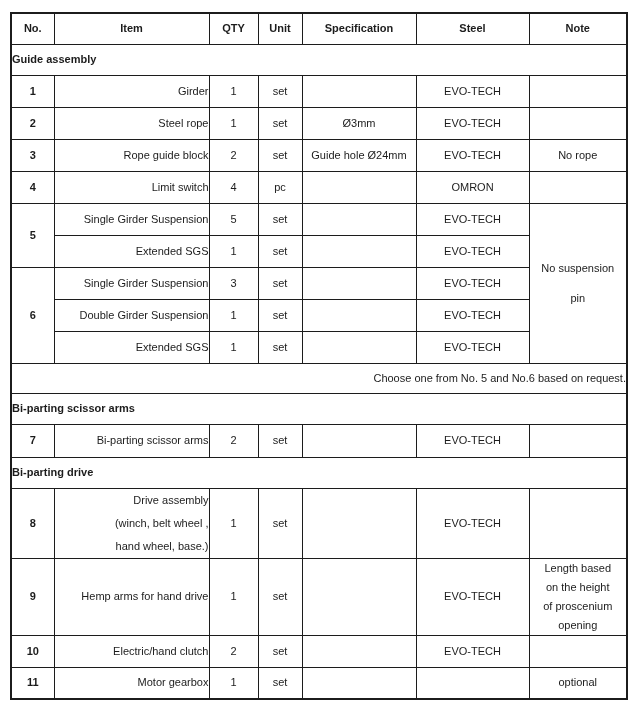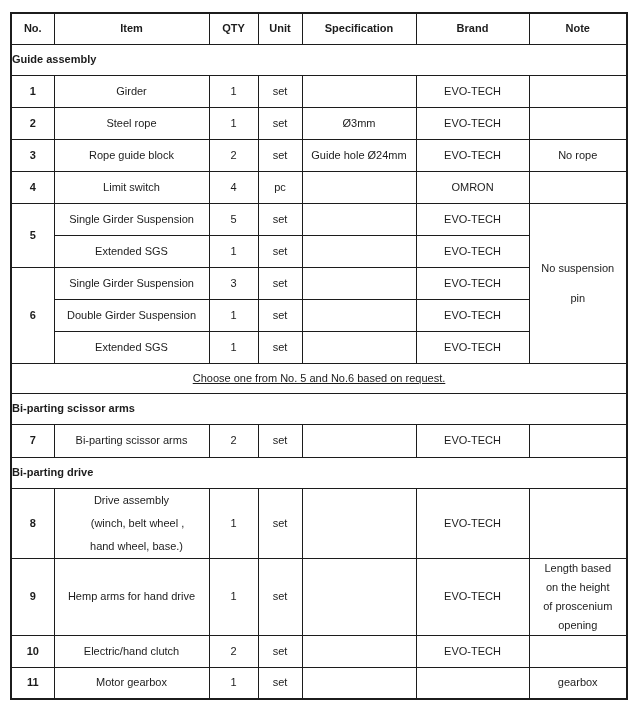--- a/index.html
+++ b/index.html
@@ -32,23 +32,23 @@
     padding: 0;
     overflow: hidden;
     white-space: nowrap;
   }
   table.bom th {
     font-weight: bold;
     text-align: center;
   }
   td.c { text-align: center; }
   td.no { text-align: center; font-weight: bold; }
-  td.item { text-align: center; padding-left: 7px; }
+  td.item { text-align: right; padding-left: 7px; }
   td.section { text-align: left; padding-left: 6px; font-weight: bold; }
-  td.choose { text-align: center; padding-left: 6px; text-decoration: underline; }
+  td.choose { text-align: right; padding-left: 6px; }
   td.note-merged div { line-height: 30px; text-align: center; }
   td.item-multiline div { line-height: 23px; }
   td.item-multiline .ind1 { padding-left: 12px; }
   td.item-multiline .ind2 { padding-left: 2px; margin-left: 8px; }
   td.note-multiline div { line-height: 19px; text-align: center; }
 </style>
 </head>
 <body>
 
 <div class="page">
@@ -63,21 +63,21 @@
         <col style="width:98px">
     </colgroup>
 
     <tbody>
         <tr style="height:31px">
       <th>No.</th>
       <th>Item</th>
       <th>QTY</th>
       <th>Unit</th>
       <th>Specification</th>
-      <th>Brand</th>
+      <th>Steel</th>
       <th>Note</th>
     </tr>
 
     <tr style="height:31px">
       <td class="section" colspan="7">Guide assembly</td>
     </tr>
 
     <tr style="height:32px">
       <td class="no">1</td>
       <td class="item">Girder</td>
@@ -222,17 +222,17 @@
       <td class="c"></td>
     </tr>
 
     <tr style="height:32px">
       <td class="no">11</td>
       <td class="item">Motor gearbox</td>
       <td class="c">1</td>
       <td class="c">set</td>
       <td class="c"></td>
       <td class="c"></td>
-      <td class="c">gearbox</td>
+      <td class="c">optional</td>
     </tr>
   </tbody>
     </table>
 </div>
 
 </body></html>

